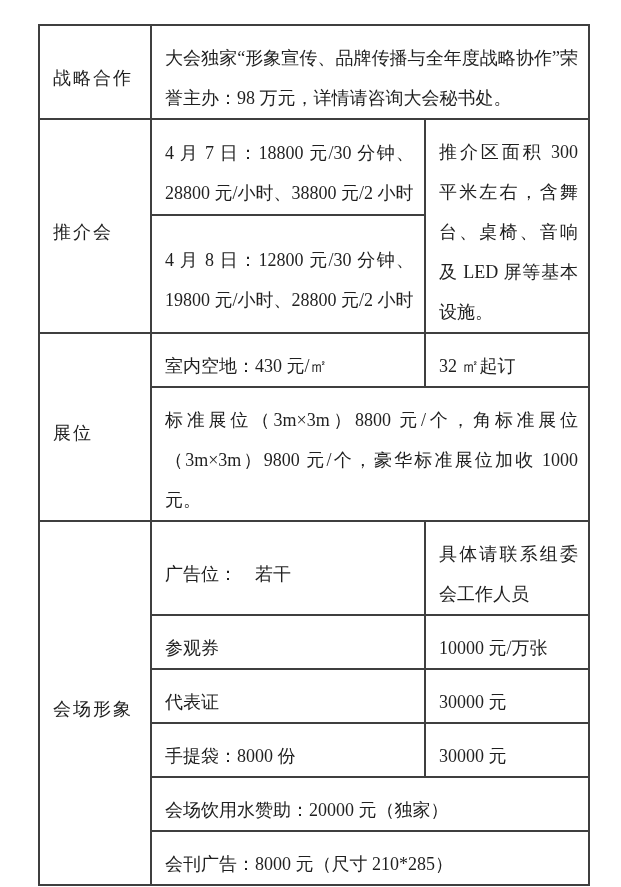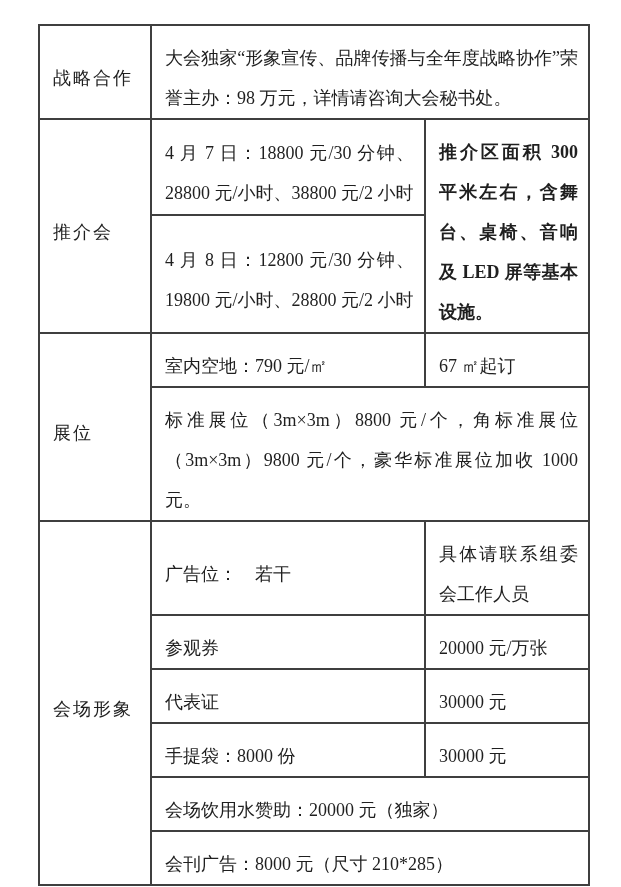--- a/index.html
+++ b/index.html
@@ -48,21 +48,21 @@
   }
   td.label {
     text-align: center;
     letter-spacing: 2px;
     padding: 0;
     line-height: 26px;
   }
   td.desc      { line-height: 33px; padding-left: 14px; padding-right: 12px; }
   td.promo1    { line-height: 39px; margin-top: 24px; }
   td.promo2    { line-height: 38px; }
-  td.area      { line-height: 46px; padding-left: 10px; padding-right: 8px; font-weight: bold; }
+  td.area      { line-height: 46px; padding-left: 10px; padding-right: 8px; }
   td.std       { line-height: 38px; padding-left: 14px; padding-right: 12px; font-family: Liberation Serif, serif; }
   td.adnote    { line-height: 38px; padding-left: 10px; padding-right: 8px; margin-top: 38px; }
   td.single    { text-align: left; }
   td.price     { text-align: left; padding-left: 10px; }
   tr.r1  { height: 68px; }
   tr.r2  { height: 79px; }
   tr.r3  { height: 115px; }
   tr.r4  { height: 53px; }
   tr.r5  { height: 81px; }
   tr.r6  { height: 78px; }
@@ -95,35 +95,35 @@
         <td class="label" rowspan="2">推介会</td>
         <td class="promo1">4 月 7 日：18800 元/30 分钟、28800 元/小时、38800 元/2 小时</td>
         <td class="area" rowspan="2">推介区面积 300 平米左右，含舞台、桌椅、音响及 LED 屏等基本设施。</td>
       </tr>
       <tr class="r3">
         <td class="promo2">4 月 8 日：12800 元/30 分钟、19800 元/小时、28800 元/2 小时</td>
       </tr>
 
       <tr class="r4">
         <td class="label" rowspan="2">展位</td>
-        <td class="single">室内空地：790 元/㎡</td>
-        <td class="price">67 ㎡起订</td>
+        <td class="single">室内空地：430 元/㎡</td>
+        <td class="price">32 ㎡起订</td>
       </tr>
       <tr class="r5">
         <td class="std" colspan="2">标准展位（3m×3m）8800 元/个，角标准展位（3m×3m）9800 元/个，豪华标准展位加收 1000 元。</td>
       </tr>
 
       <tr class="r6">
         <td class="label" rowspan="6">会场形象</td>
         <td class="single">广告位：　若干</td>
         <td class="adnote">具体请联系组委会工作人员</td>
       </tr>
       <tr class="r7">
         <td class="single">参观券</td>
-        <td class="price">20000 元/万张</td>
+        <td class="price">10000 元/万张</td>
       </tr>
       <tr class="r8">
         <td class="single">代表证</td>
         <td class="price">30000 元</td>
       </tr>
       <tr class="r9">
         <td class="single">手提袋：8000 份</td>
         <td class="price">30000 元</td>
       </tr>
       <tr class="r10">

